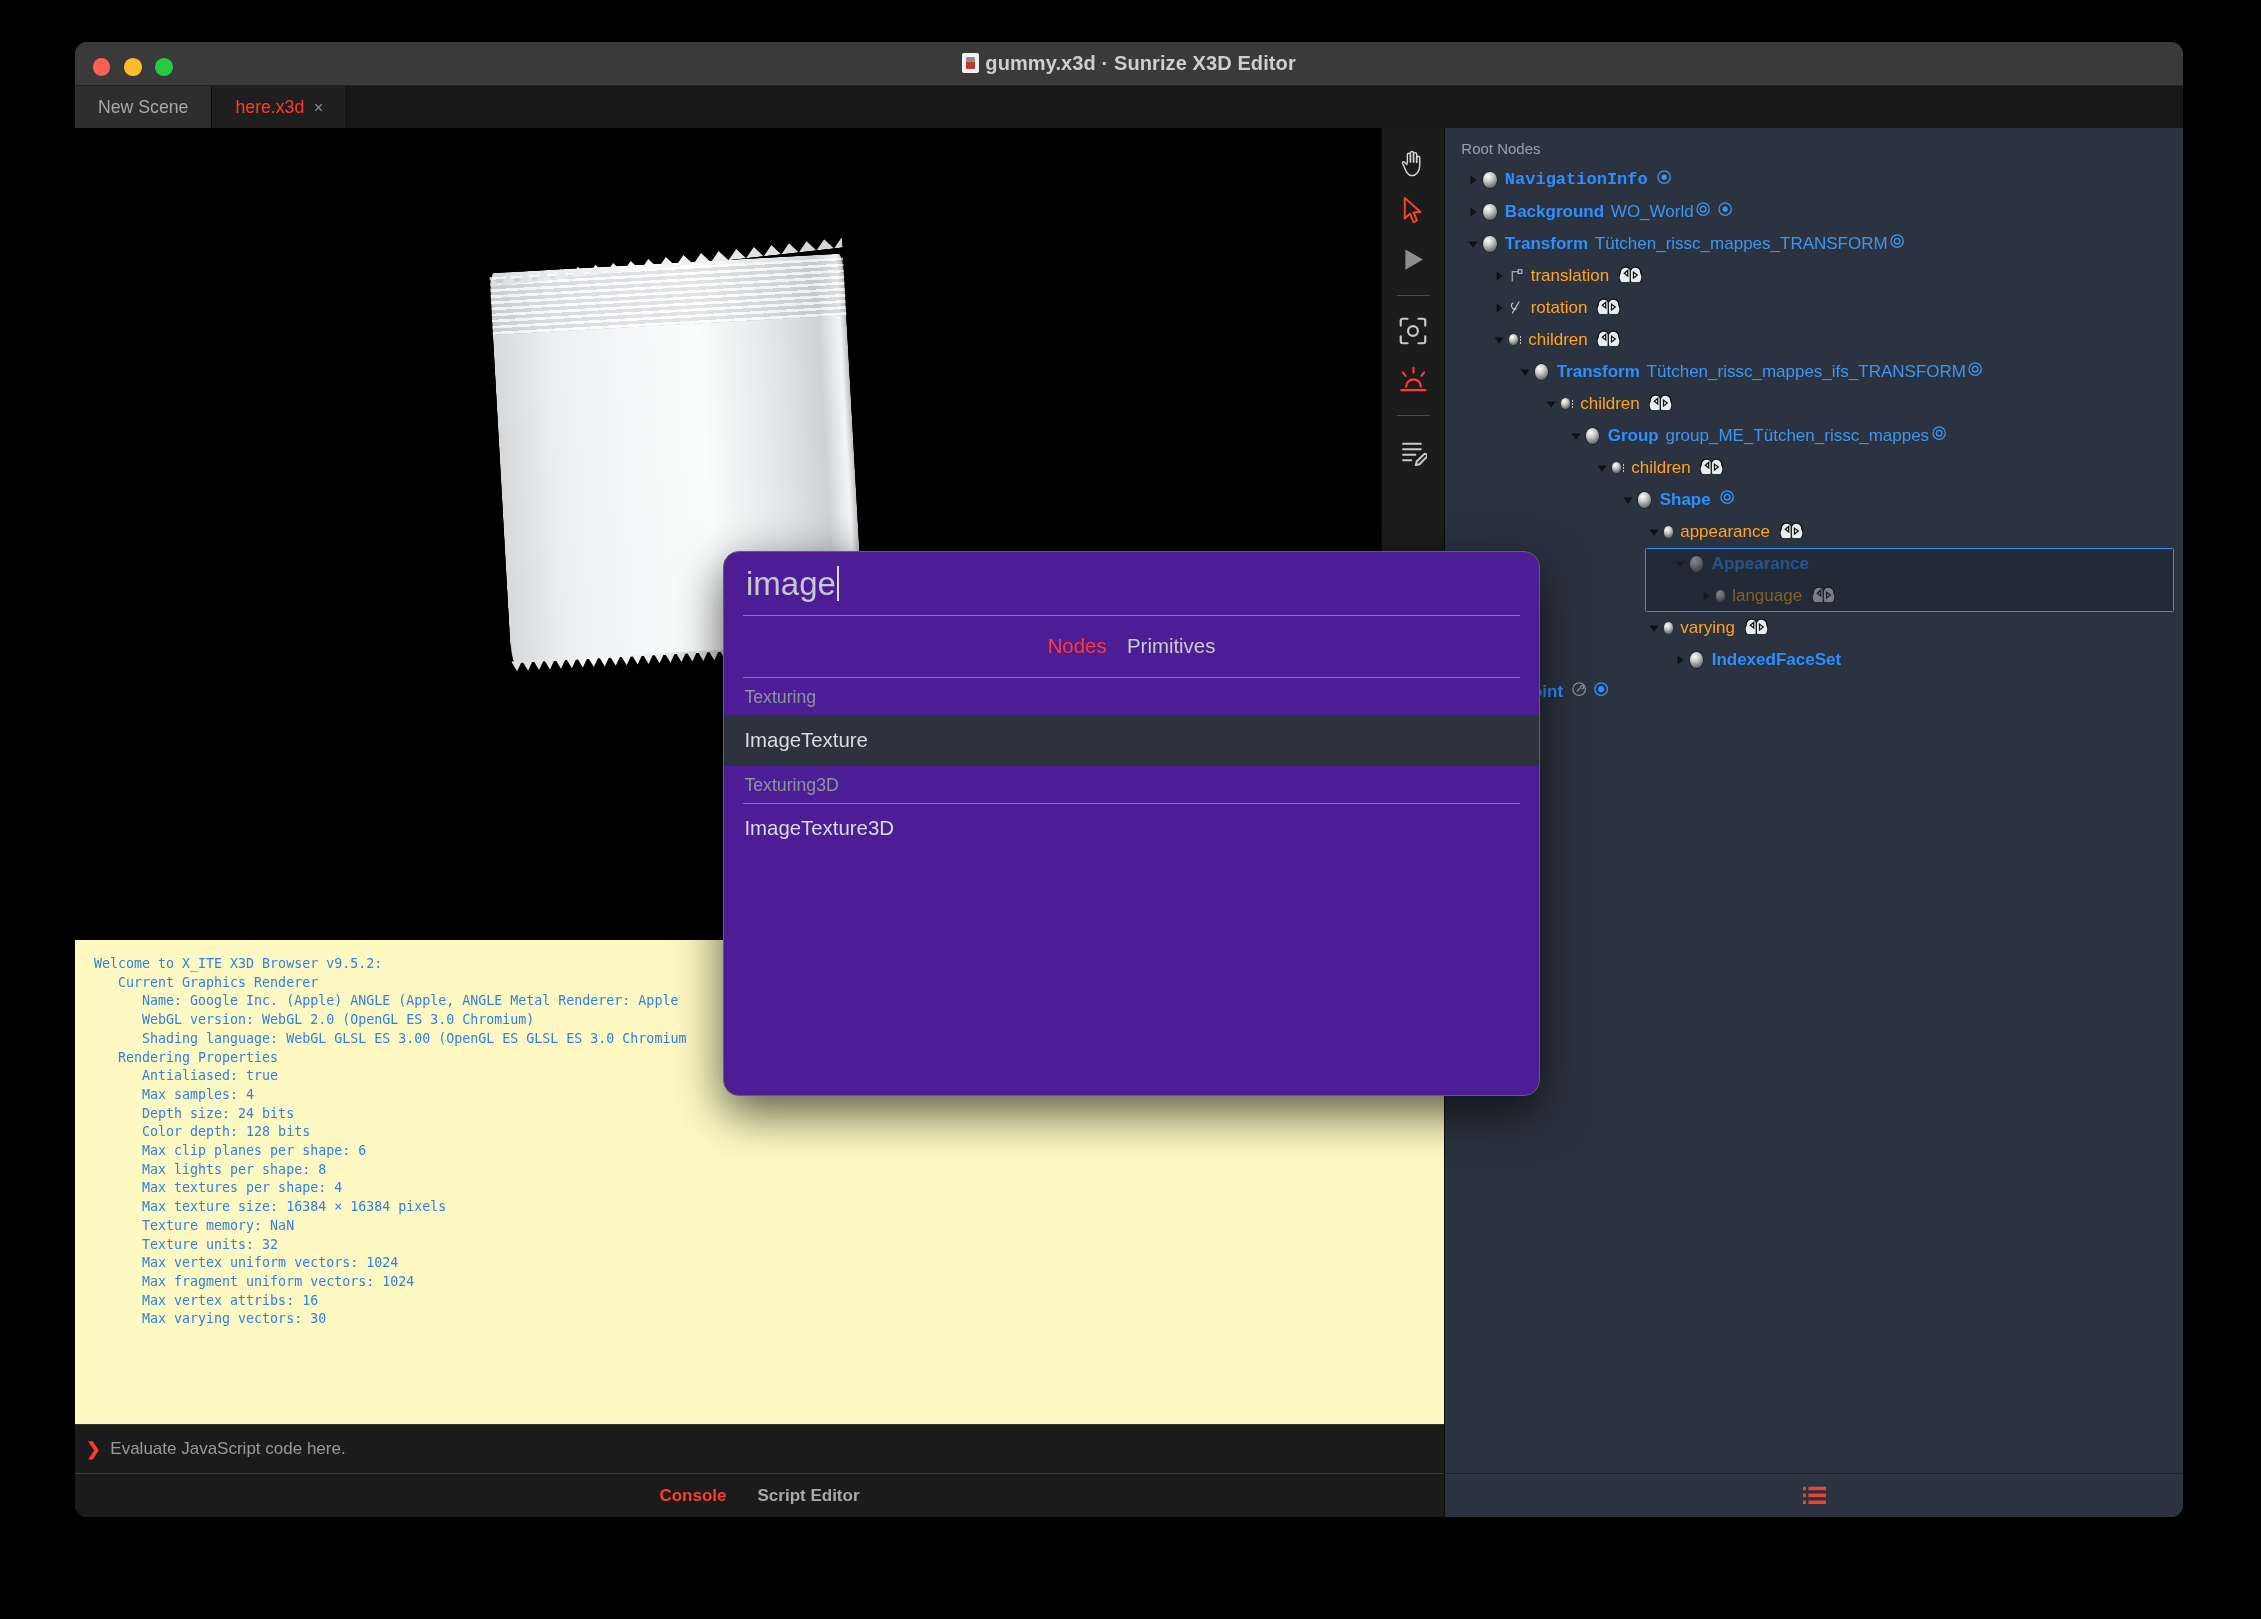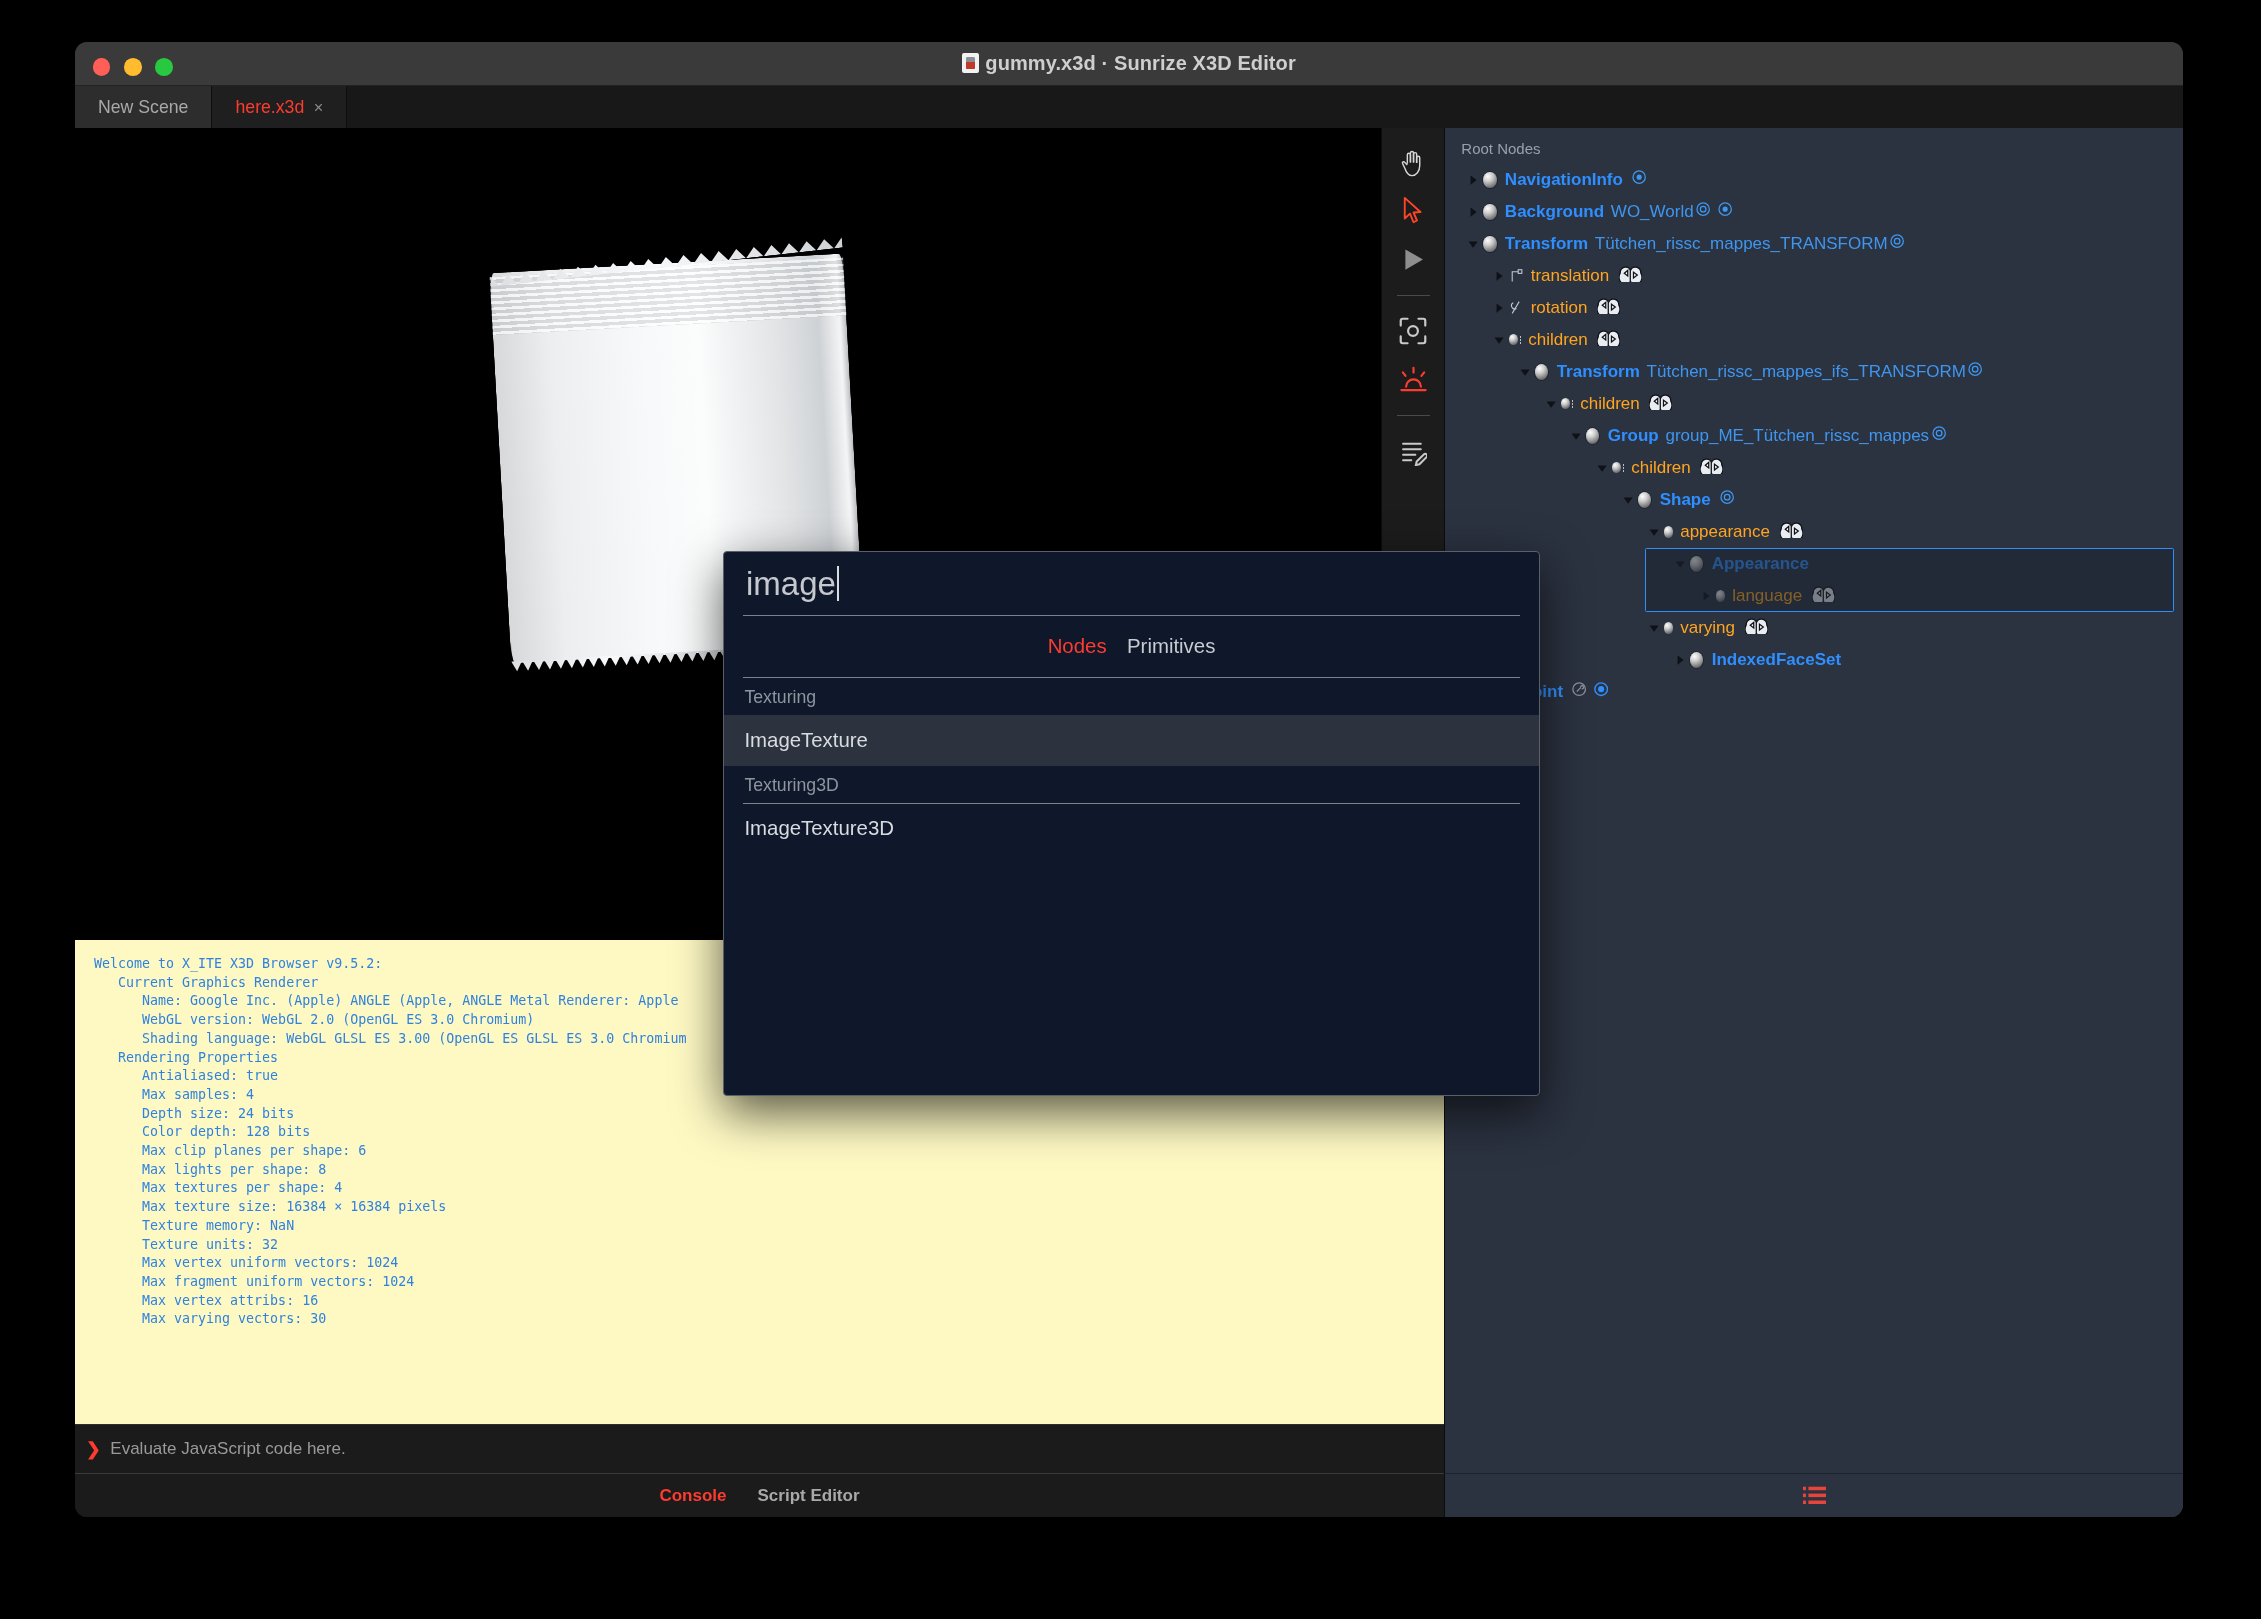--- a/index.html
+++ b/index.html
@@ -107,21 +107,21 @@
   .icons{ display:inline-flex; align-items:center; gap:5.4px; margin-left:1.4px; }
   #sel-box{ position:absolute; border:1.4px solid #2f8fff; background:rgba(30,36,48,.55);
     border-radius:1.4px; pointer-events:none; }
 
   
   #right-footer{ height:44px; background:#2b3240; border-top:0.7px solid #1d2230;
     display:flex; align-items:center; justify-content:center; }
 
   
   #dialog{ position:absolute; left:648px; top:509px; width:817px; height:545px;
-    background:#0f172a; border-radius:4px; box-shadow:0 16.3px 48px rgba(0,0,0,.65);
+    background:#4c1d95; border-radius:16px; box-shadow:0 16.3px 48px rgba(0,0,0,.65);
     border:0.7px solid #59606c; display:flex; flex-direction:column; overflow:hidden; z-index:50; }
   #dlg-input{ height:63px; display:flex; align-items:center; padding:0 22px;
     font-size:33px; color:#c5c8cc; font-weight:300; }
   #dlg-caret{ display:inline-block; width:1.4px; height:35px; background:#d9dbde;
     margin-left:1.4px; }
   .dlg-hr{ height:0.7px; background:#7b828c; margin:0 19px; }
   #dlg-tabs{ height:61px; display:flex; align-items:center; justify-content:center; gap:20.4px; }
   .dlg-tab{ font-size:20.4px; color:#c8cbd0; }
   .dlg-tab.active{ color:#ff3b30; }
   .dlg-group{ font-size:17.7px; color:#8e959f; padding:9.5px 20.4px 6.8px; }
@@ -244,21 +244,21 @@
         <span class="footer-tab active">Console</span>
         <span class="footer-tab">Script Editor</span>
       </div>
 
     </div>
 
     <div id="right-col">
       <div id="outline">
         <div id="root-label">Root Nodes</div>
         <div id="rows-host">
-            <div class="row" style="padding-left: 8.2px;">
+            <div class="row" style="padding-left: 8.2px; font-family: Liberation Mono, monospace;">
               <span class="tw">
                 <svg width="12.2" height="12.2" viewBox="0 0 12 12">
                   <path d="M3.5 1.5v9L9.5 6z" fill="#0e1116"></path>
                 </svg>
               </span>
               <span class="sphere"></span>
               <span class="nodetype">NavigationInfo</span>
               <span class="icons">
                 <span><svg width="16.3" height="16.3" viewBox="0 0 14 14" fill="none" stroke="#3f96ef" stroke-width="1.1">
                     <circle cx="7" cy="7" r="5.3"></circle>

